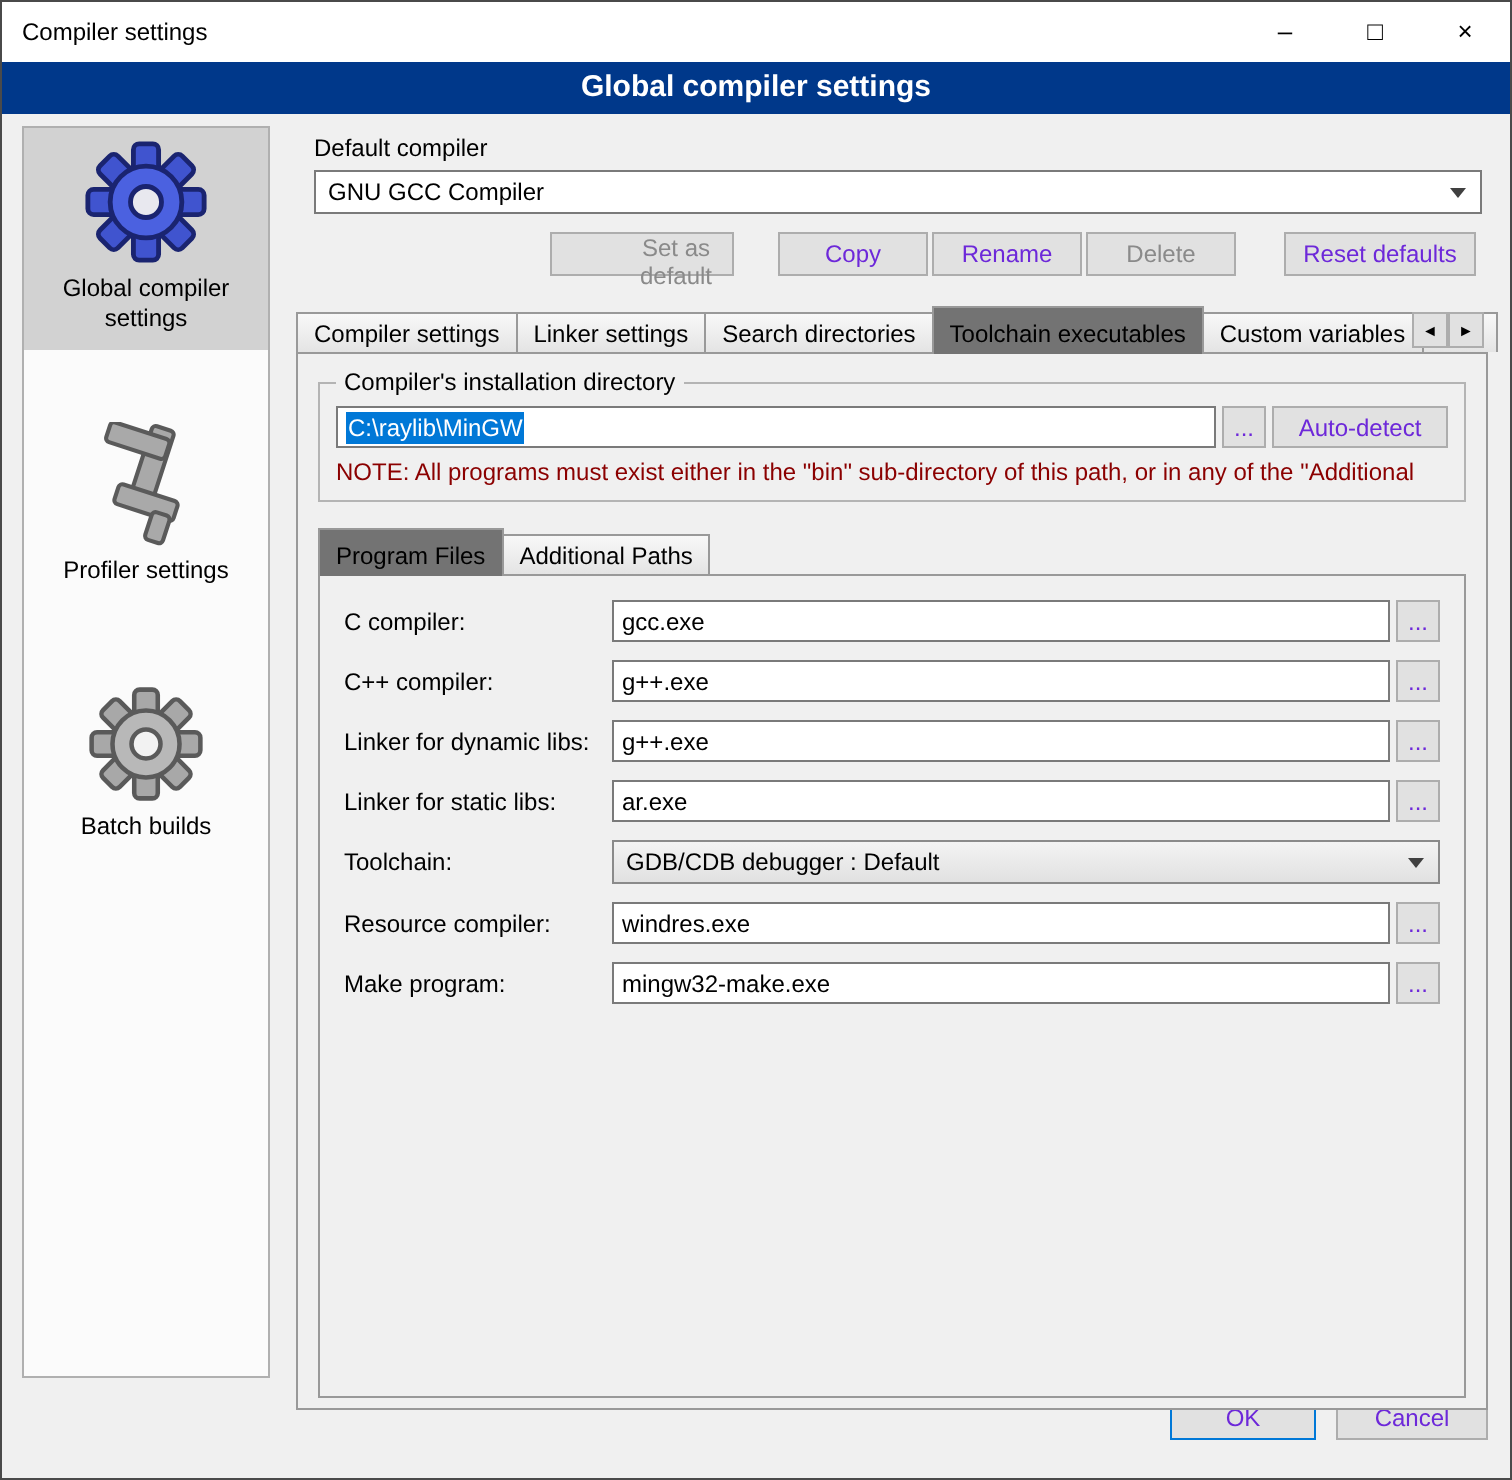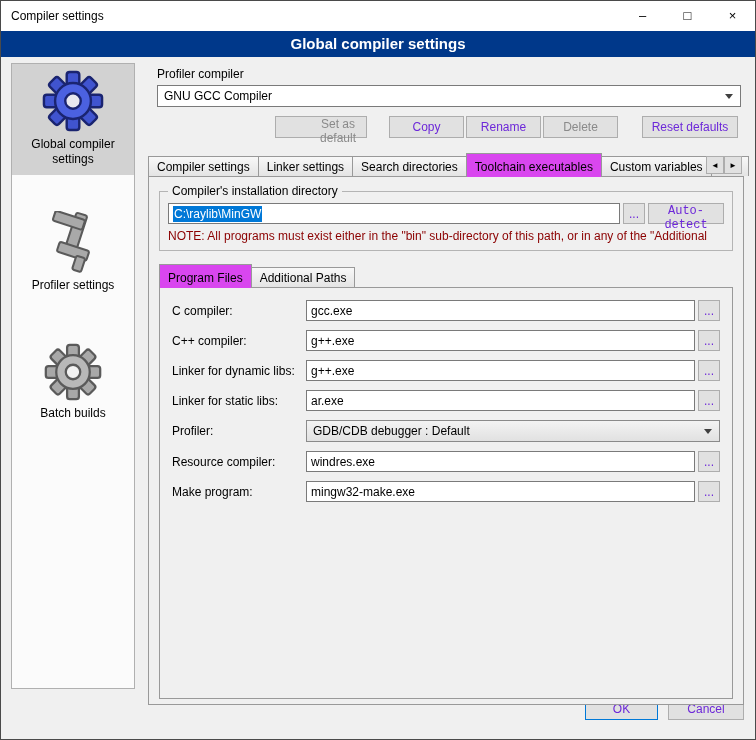--- a/index.html
+++ b/index.html
@@ -77,21 +77,21 @@
   .tabs-area { margin: 14px 2px 0 2px; }
   .tabs { display: flex; align-items: flex-end; height: 24px; position: relative; padding-right: 40px; }
   .tab {
     position: relative; font-size: 12px; white-space: nowrap;
     padding: 3px 8px; height: 20px;
     border: 1px solid #999999; border-bottom: none;
     background: linear-gradient(#f8f8f8, #e4e4e4);
     margin-right: -1px; cursor: pointer; z-index: 1;
   }
   .tab.active {
-    height: 24px; padding-top: 6px; background: #d946ef; z-index: 3; margin-bottom: -1px;
+    height: 24px; padding-top: 6px; background: #737373; z-index: 3; margin-bottom: -1px;
   }
   .tab-arrows { position: absolute; right: 2px; bottom: 2px; display: flex; z-index: 4; }
   .arrow-btn {
     width: 18px; height: 18px; font-size: 8px; padding: 0;
     border: 1px solid #adadad; background: #e1e1e1; font-family: inherit; cursor: pointer;
   }
   .tab-panel {
     position: relative; z-index: 2; border: 1px solid #999999; background: #f0f0f0; height: 529px;
   }
 
@@ -105,21 +105,21 @@
     padding: 0 4px; font-size: 12px;
   }
   .dir-row { display: flex; align-items: flex-start; }
   .text-input {
     height: 21px; border: 1px solid #7a7a7a; background: #ffffff;
     font-size: 12px; display: flex; align-items: center; padding: 0 4px;
     flex: 1; overflow: hidden; white-space: nowrap; cursor: text;
   }
   .selected-text { background: var(--selection, #0078d7); color: #fff; padding: 1px 1px; }
   .browse-btn { width: 22px; height: 21px; margin-left: 3px; padding: 0; flex: 0 0 auto; }
-  .autodetect-btn { width: 76px; height: 21px; margin-left: 3px; flex: 0 0 auto; font-family: Liberation Mono, monospace; }
+  .autodetect-btn { width: 88px; height: 21px; margin-left: 3px; flex: 0 0 auto; }
   .note {
     font-size: 12px; color: var(--note-color, #8b0000);
     margin-top: 5px; white-space: nowrap; overflow: hidden;
   }
 
   
   .subtabs { display: flex; align-items: flex-end; height: 24px; margin: 12px 0 0 10px; position: relative; }
   .sub-panel { position: relative; z-index: 2; margin: 0 10px; border: 1px solid #999999; background: #f0f0f0; height: 412px; }
   .field-row { display: flex; align-items: center; margin: 9px 12px 0 12px; }
   .field-row.first { margin-top: 12px; }
@@ -199,21 +199,21 @@
               <circle r="8" fill="#f2f2f2"></circle>
             </g>
           </svg>
         </div>
         <div class="side-label">Batch builds</div>
       </div>
     </div>
 
     <div class="main">
 
-      <span class="section-label">Profiler compiler</span>
+      <span class="section-label">Default compiler</span>
 
       <div class="combo main-combo">
         <span>GNU GCC Compiler</span>
         <span class="arrow-down"></span>
       </div>
 
       <div class="btn-row">
         <span class="spacer"></span>
         <button class="btn w92" disabled="">Set as default</button>
         <button class="btn w75 ml22">Copy</button>
@@ -283,21 +283,21 @@
 
             <div class="field-row">
               <span class="field-label">Linker for static libs:</span>
               <div class="text-input">
                 <span>ar.exe</span>
               </div>
               <button class="btn browse-btn">...</button>
             </div>
 
             <div class="field-row">
-              <span class="field-label">Profiler:</span>
+              <span class="field-label">Toolchain:</span>
               <div class="combo field-combo">
                 <span>GDB/CDB debugger : Default</span>
                 <span class="arrow-down"></span>
               </div>
             </div>
 
             <div class="field-row">
               <span class="field-label">Resource compiler:</span>
               <div class="text-input">
                 <span>windres.exe</span>

